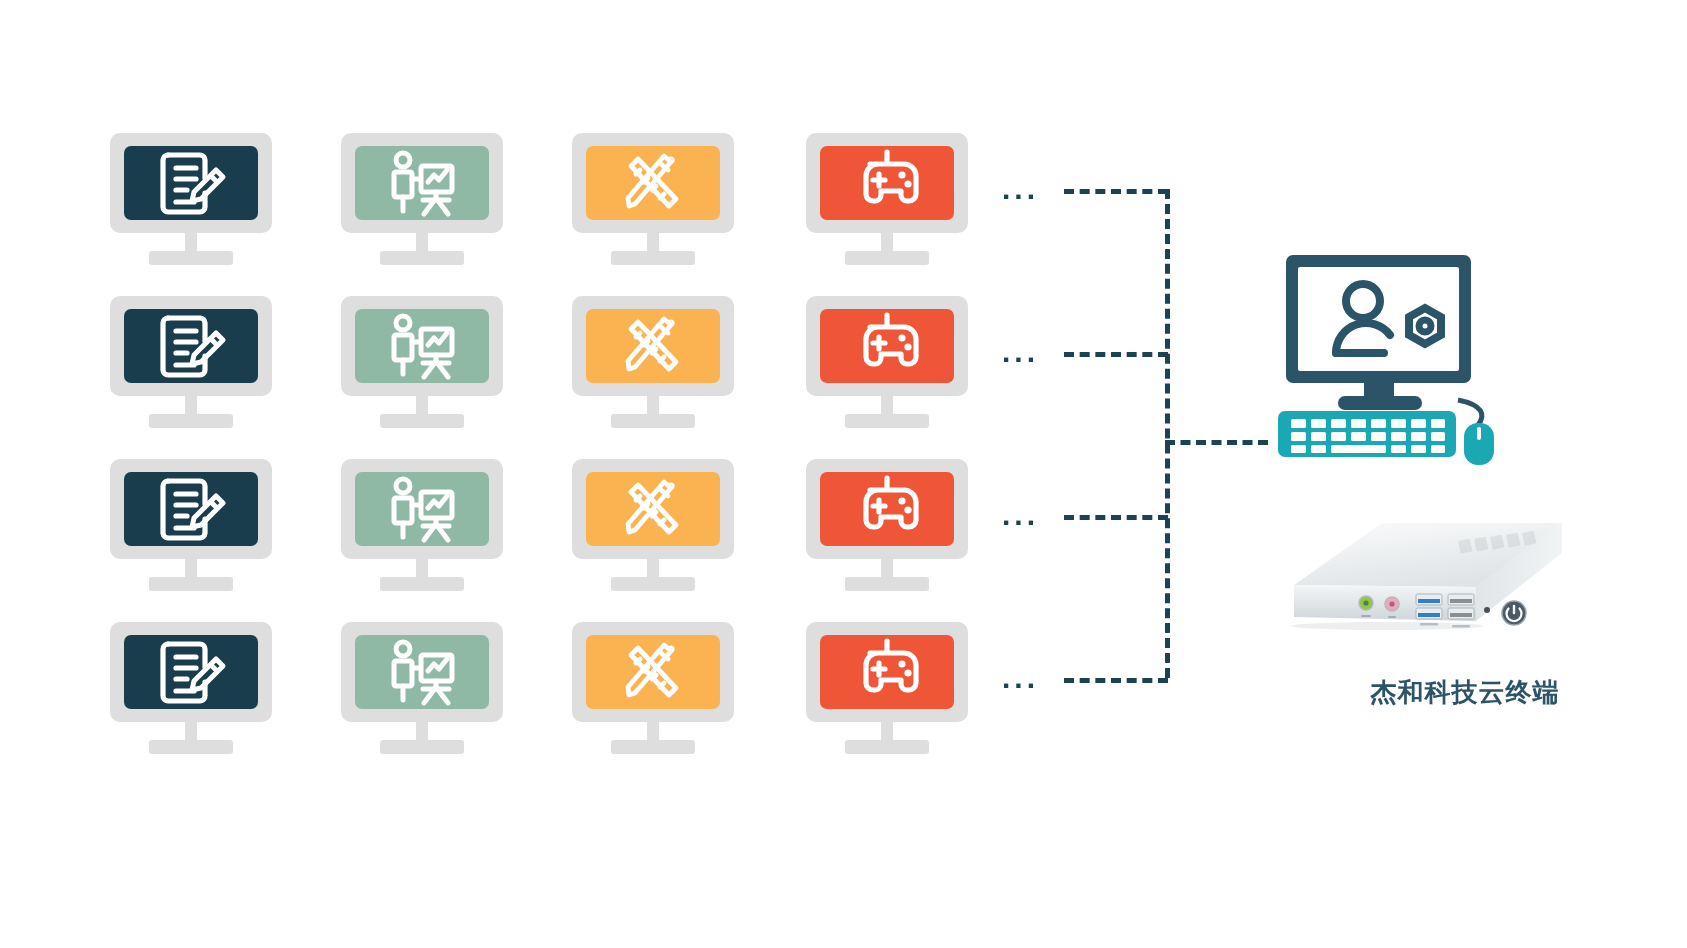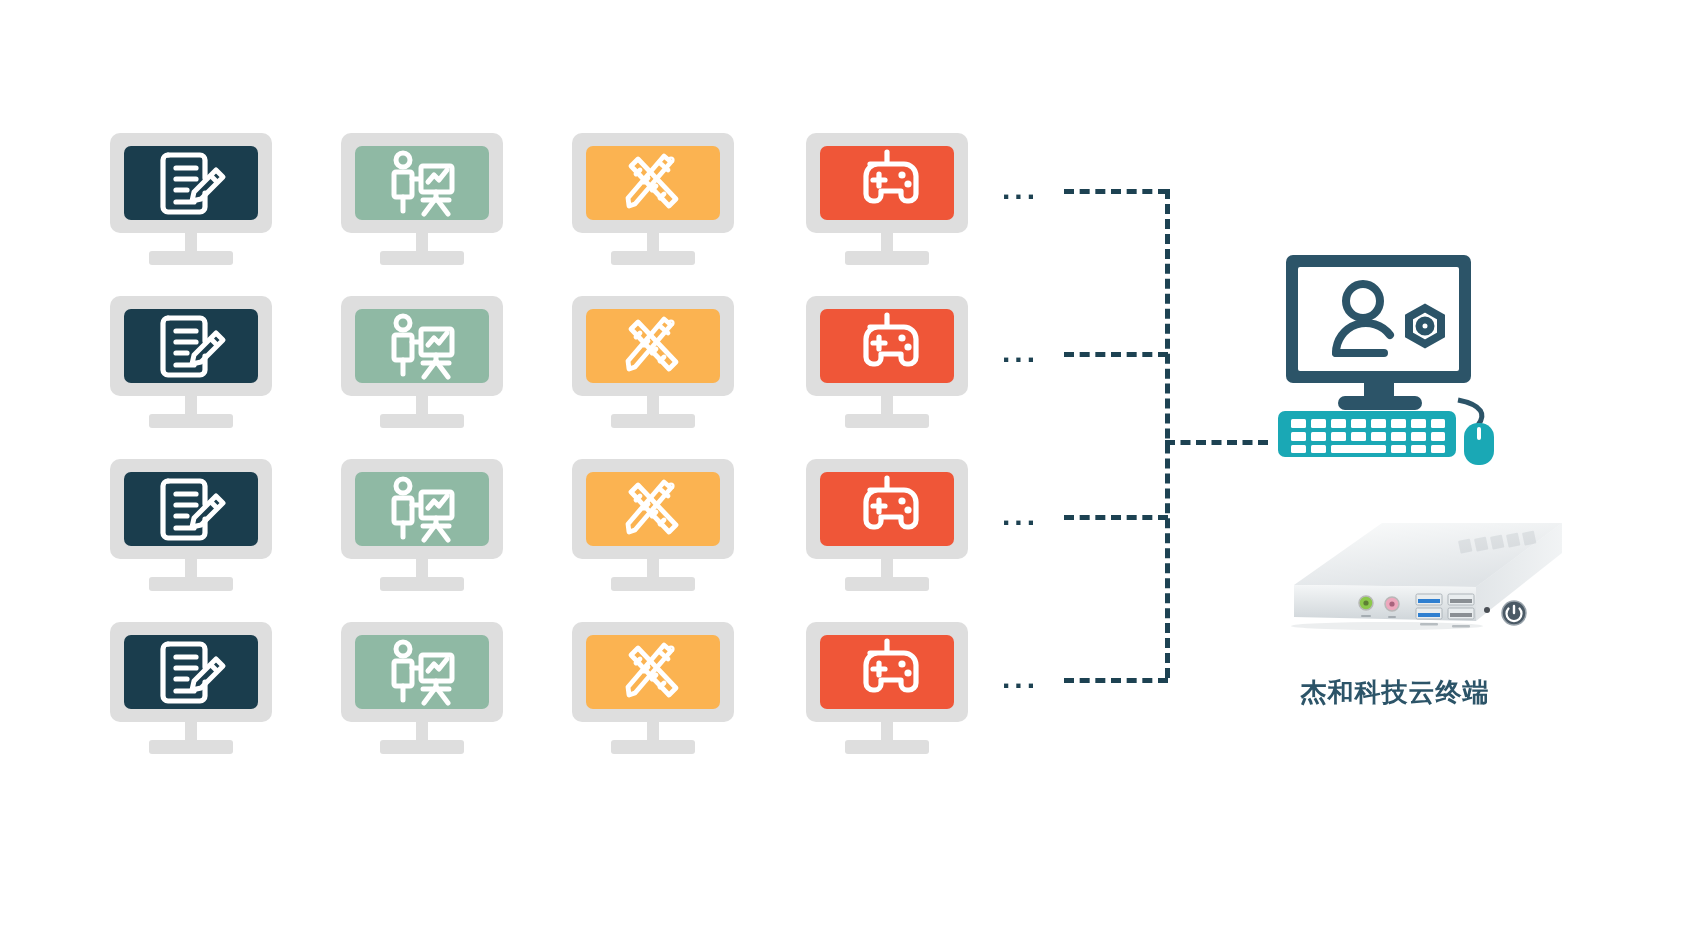--- a/index.html
+++ b/index.html
@@ -46,21 +46,21 @@
     border-top:5px dashed #1d4252;
   }
   .dash-v{
     position:absolute;width:0;
     border-left:5px dashed #1d4252;
   }
 
   
   #admin-station{position:absolute;left:1278px;top:255px;width:220px;height:210px;}
   #admin-caption{
-    position:absolute;left:1250px;top:675px;width:290px;text-align:center;
+    position:absolute;left:1320px;top:675px;width:290px;text-align:center;
     color:#2c5468;font-size:26px;font-weight:700;letter-spacing:1px;
     font-family:"Liberation Sans","DejaVu Sans",sans-serif;
   }
   #minipc{position:absolute;left:1262px;top:495px;width:300px;height:180px;}
   .hidden-label{position:absolute;width:1px;height:1px;overflow:hidden;clip:rect(0 0 0 0);}
 </style>
 </head>
 <body>
 
 <div id="stage">

